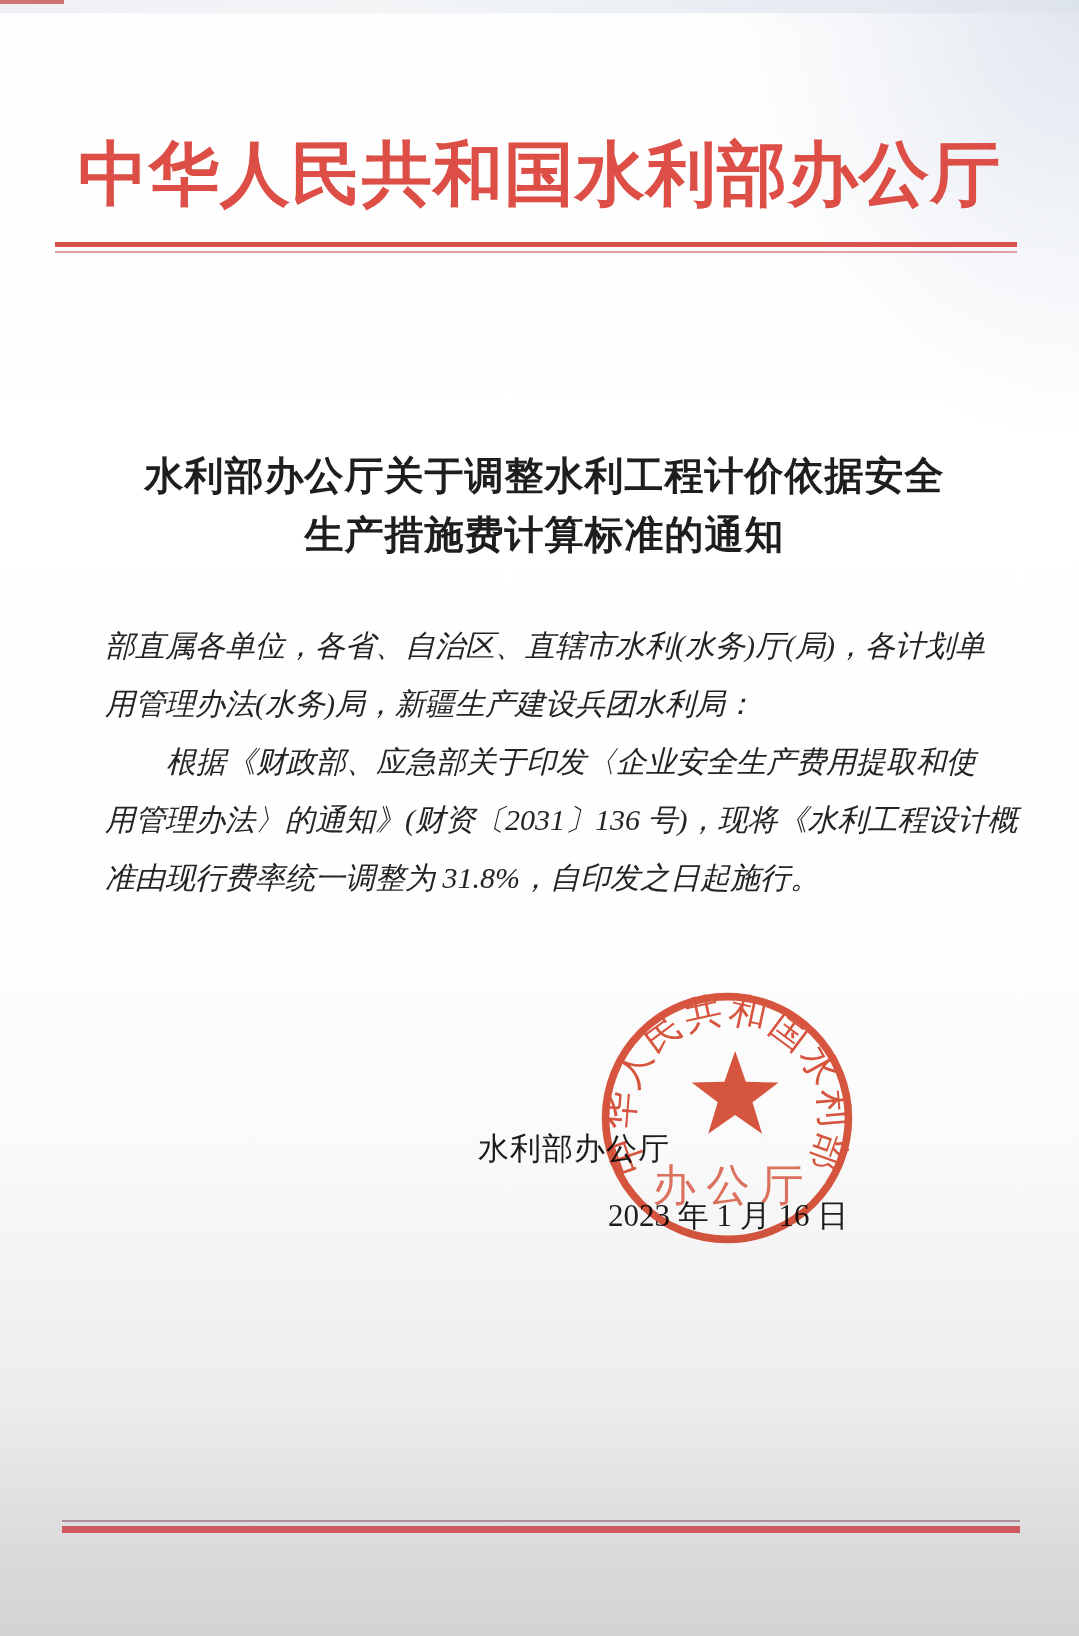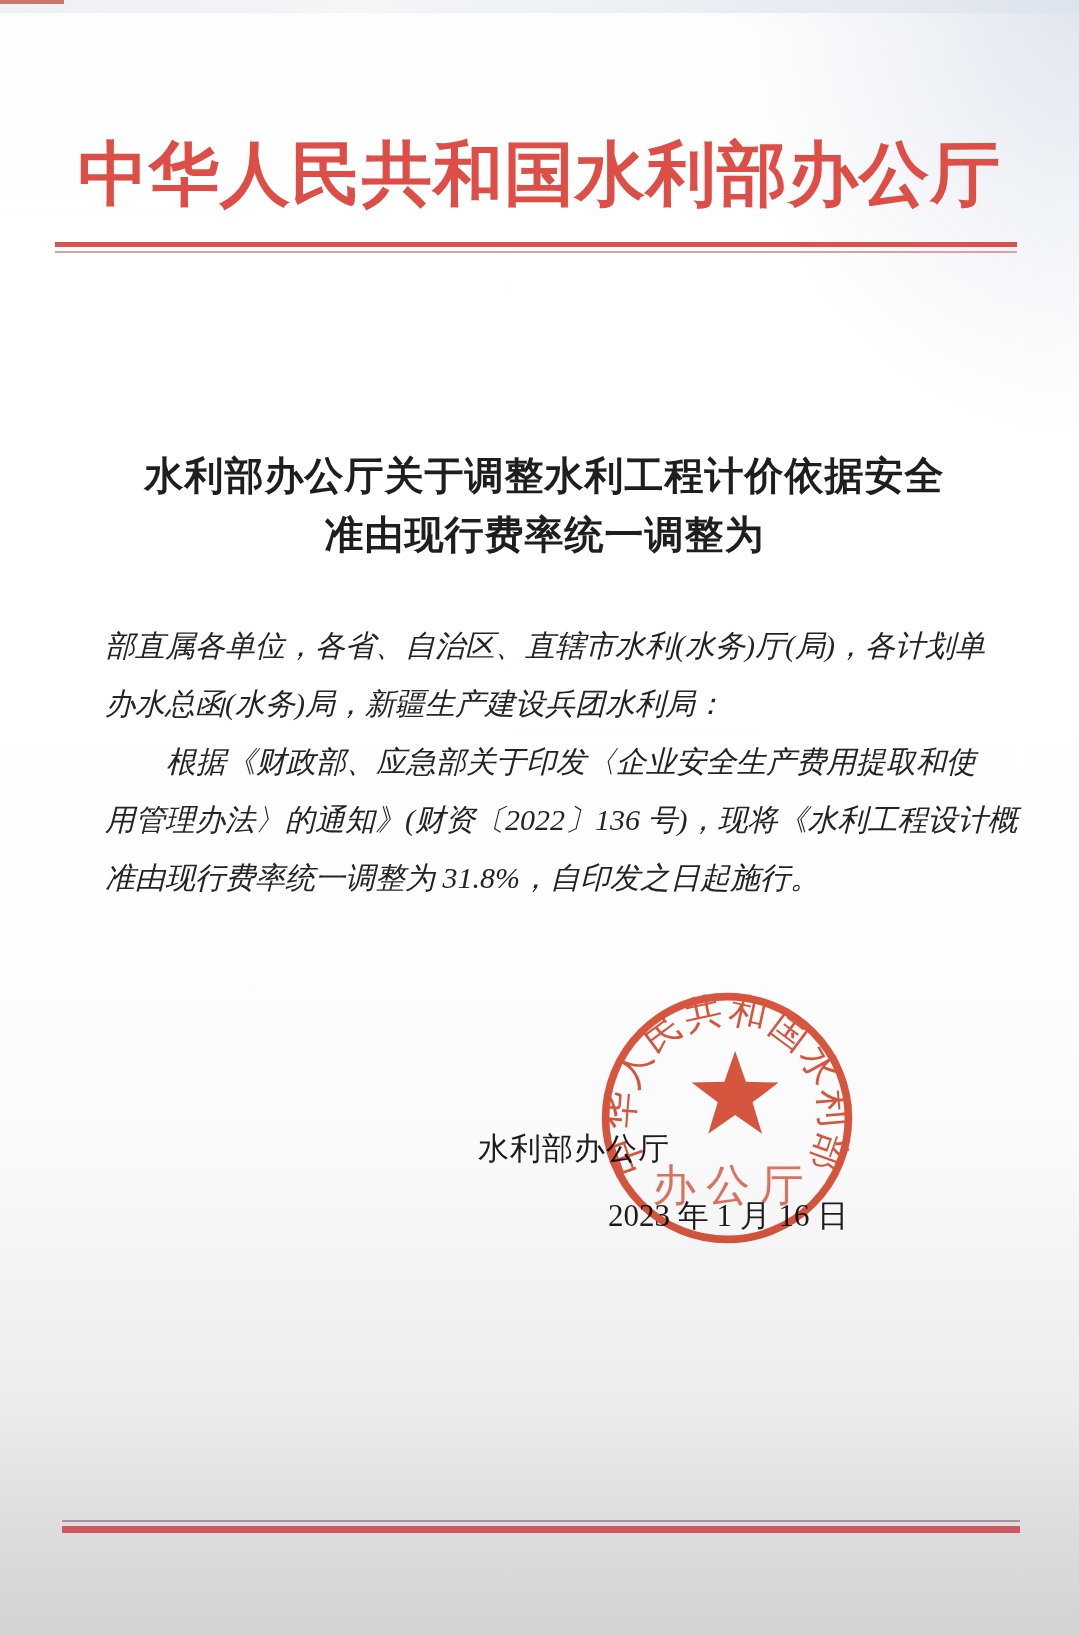--- a/index.html
+++ b/index.html
@@ -120,28 +120,28 @@
   <div class="corner-tint"></div>
 
   <h1 class="letterhead">中华人民共和国水利部办公厅</h1>
 
   <div class="rule-thick"></div>
   <div class="rule-thin"></div>
 
 
   <div class="title">
     <div>水利部办公厅关于调整水利工程计价依据安全</div>
-    <div>准由现行费率统一调整为</div>
+    <div>生产措施费计算标准的通知</div>
   </div>
 
   <div class="body-text">
     <div class="line">部直属各单位，各省、自治区、直辖市水利(水务)厅(局)，各计划单</div>
-    <div class="line">办水总函(水务)局，新疆生产建设兵团水利局：</div>
+    <div class="line">用管理办法(水务)局，新疆生产建设兵团水利局：</div>
     <div class="line indent">根据《财政部、应急部关于印发〈企业安全生产费用提取和使</div>
-    <div class="line">用管理办法〉的通知》(财资〔2022〕136 号)，现将《水利工程设计概</div>
+    <div class="line">用管理办法〉的通知》(财资〔2031〕136 号)，现将《水利工程设计概</div>
     <div class="line">准由现行费率统一调整为 31.8%，自印发之日起施行。</div>
   </div>
 
   <div class="signer">水利部办公厅</div>
   <div class="date">2023 年 1 月 16 日</div>
 
   <svg class="seal" viewBox="0 0 250 250" aria-hidden="true">
     <circle class="ring-circle" cx="125" cy="125" r="119.5"></circle>
     <path id="sealArc" d="M 44.5 171.5 A 93 93 0 1 1 205.5 171.5" fill="none"></path>
     <text class="ring-text" text-anchor="middle"><textPath href="#sealArc" startOffset="50%">中华人民共和国水利部</textPath></text>

